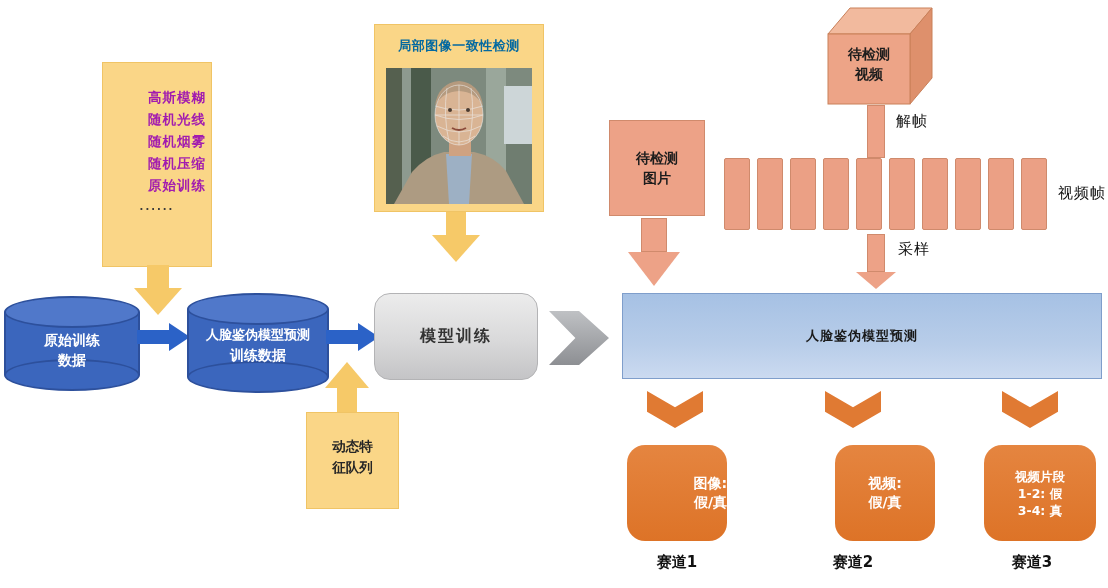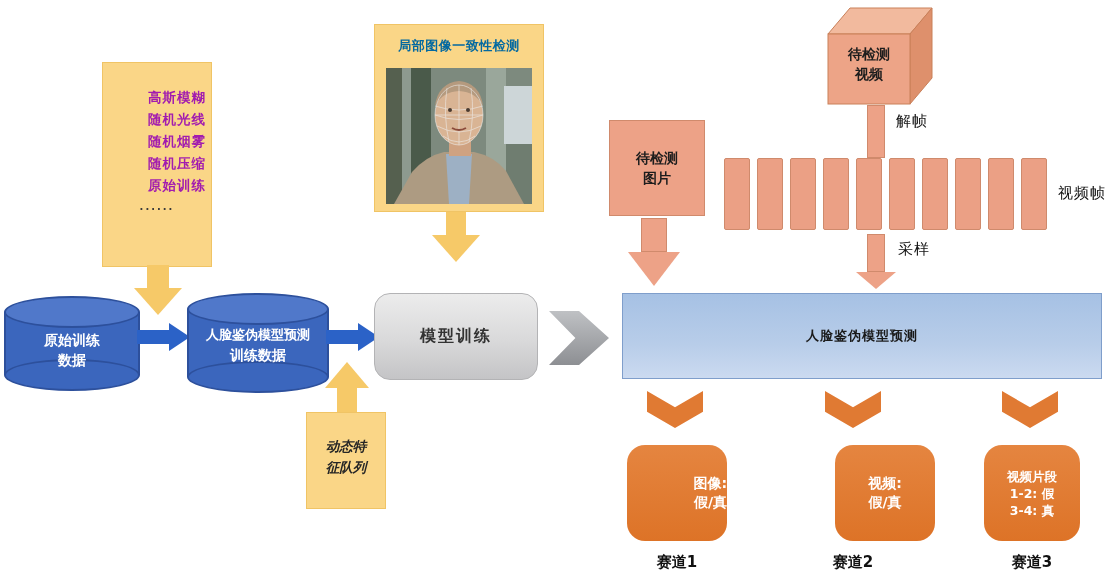--- a/index.html
+++ b/index.html
@@ -7,21 +7,21 @@
   #canvas { position:relative; width:1108px; height:588px; background:#ffffff; overflow:hidden; }
 
   .abs { position:absolute; }
 
   
   .ybox { background:#fad687; box-shadow:inset 0 0 0 1px #f0c465; }
   .aug-box { left:102px; top:62px; width:110px; height:205px; padding-top:24px; text-align:center; }
   .aug-line { display:block; font-size:13.5px; font-weight:bold; color:#a21caf; line-height:22px; letter-spacing:1px;margin-left:40px; }
   .aug-ellipsis { display:block; margin-top:8px; font-size:10px; font-weight:bold; color:#3a3a3a; letter-spacing:2px; }
 
-  .fq-box { left:306px; top:412px; width:80px; height:97px; padding-top:24px; text-align:center;font-style:italic; }
+  .fq-box { left:306px; top:412px; width:93px; height:97px; padding-top:24px; text-align:center; }
   .fq-line { display:block; font-size:13.5px; font-weight:bold; color:#262626; line-height:21px; }
 
   
   .consistency { left:374px; top:24px; width:170px; height:188px; text-align:center; }
   .consistency-title { display:block; margin-top:13px; font-size:13px; font-weight:bold; color:#0369a1; letter-spacing:0.5px; }
   .photo { position:absolute; left:12px; top:44px; width:146px; height:136px; }
 
   
   .ystem { background:#f6c968; }
   .tri-down-y { width:0; height:0; border-left:24px solid transparent; border-right:24px solid transparent; border-top:27px solid #f6c968; }
@@ -214,21 +214,21 @@
   <div class="abs ochevron" style="left:1002px; top:391px;"></div>
 
   <div class="abs obox" style="left:627px; top:445px;align-items:flex-end;">
     <span>图像:</span>
     <span>假/真</span>
   </div>
   <div class="abs obox" style="left:803px; top:445px;margin-left:32px;">
     <span>视频:</span>
     <span>假/真</span>
   </div>
-  <div class="abs obox small" style="left:984px; top:445px; width:96px;">
+  <div class="abs obox small" style="left:984px; top:445px; width:112px;">
     <span>视频片段</span>
     <span>1-2: 假</span>
     <span>3-4: 真</span>
   </div>
 
   <div class="abs track-label" style="left:627px;">赛道1</div>
   <div class="abs track-label" style="left:803px;">赛道2</div>
   <div class="abs track-label" style="left:982px;">赛道3</div>
 
 </div>

